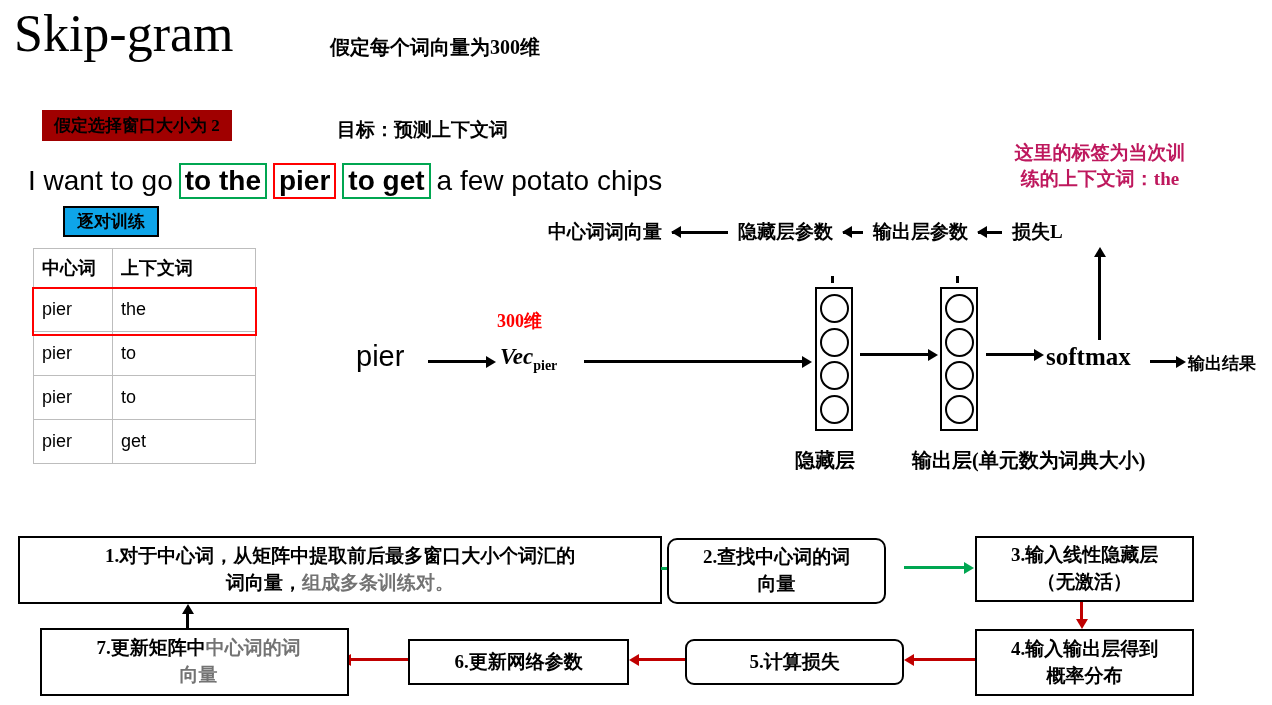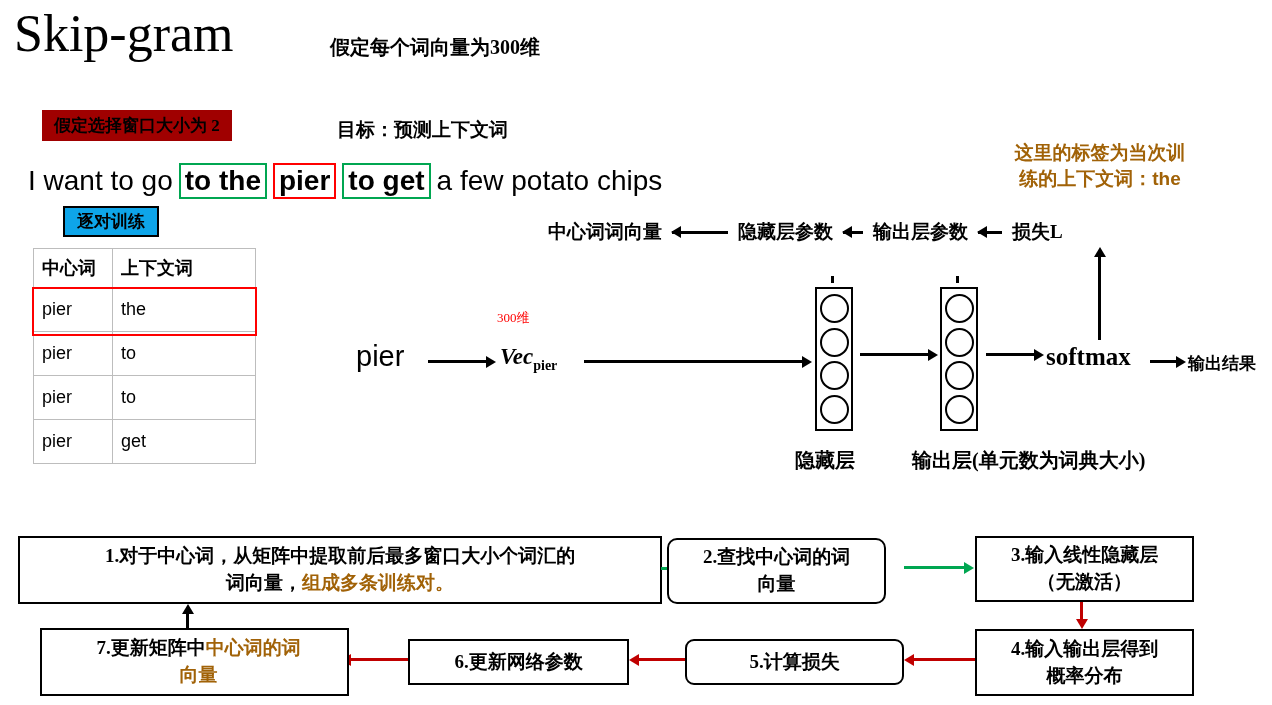--- a/index.html
+++ b/index.html
@@ -4,22 +4,22 @@
 <style>
   html,body{margin:0;padding:0;background:#fff;}
   .canvas{position:relative;width:1272px;height:705px;background:#fff;overflow:hidden;
           font-family:"Liberation Sans",sans-serif;color:#000;}
 
   .title{position:absolute;left:14px;top:4px;font-family:"Liberation Serif",serif;font-size:52px;font-weight:400;}
   .subtitle{position:absolute;left:330px;top:34px;font-size:20px;font-weight:bold;font-family:"Liberation Serif",serif;}
   .window-note{position:absolute;left:42px;top:110px;background:#A00000;color:#000;font-weight:bold;
                font-size:17px;padding:4px 12px;font-family:"Liberation Serif",serif;}
   .goal{position:absolute;left:337px;top:117px;font-size:19px;font-weight:bold;font-family:"Liberation Serif",serif;}
-  .label-note{position:absolute;left:972px;top:140px;width:256px;text-align:center;color:#a16207;
-              font-weight:bold;font-size:19px;line-height:1.35;font-family:Liberation Sans, sans-serif;}
+  .label-note{position:absolute;left:972px;top:140px;width:256px;text-align:center;color:#be185d;
+              font-weight:bold;font-size:19px;line-height:1.35;font-family:Liberation Serif, serif;}
 
   .sentence{position:absolute;left:28px;top:163px;font-size:28px;display:flex;align-items:center;gap:6px;white-space:nowrap;}
   .wbox{display:inline-block;padding:0 4px;border:2px solid;font-weight:bold;}
   .wbox.green{border-color:#00A651;}
   .wbox.redb{border-color:#FF0000;}
 
   .pair-label{position:absolute;left:63px;top:206px;border:2px solid #000;padding:2px 12px;
               font-size:17px;font-weight:bold;font-family:"Liberation Serif",serif;background:#0ea5e9;}
 
   .pairs-table{position:absolute;left:33px;top:248px;border-collapse:collapse;font-size:18px;}
@@ -30,21 +30,21 @@
   .col-context{width:126px;}
   .row-highlight{position:absolute;left:32px;top:287px;width:221px;height:45px;border:2px solid #FF0000;pointer-events:none;}
 
   .chain{position:absolute;left:548px;top:219px;display:flex;align-items:center;font-size:19px;
          font-weight:bold;font-family:"Liberation Serif",serif;white-space:nowrap;}
   .inline-arrow{display:inline-block;height:3px;background:#000;position:relative;margin:0 10px;}
   .inline-arrow::before{content:"";position:absolute;left:-1px;top:50%;transform:translateY(-50%);
       width:0;height:0;border-top:6px solid transparent;border-bottom:6px solid transparent;border-right:10px solid #000;}
 
   .input-word{position:absolute;left:356px;top:340px;font-size:29px;}
-  .dim-label{position:absolute;left:497px;top:309px;font-size:13px;font-weight:normal;color:#FF0000;font-family:"Liberation Serif",serif;text-align:center;}
+  .dim-label{position:absolute;left:497px;top:309px;font-size:18px;font-weight:bold;color:#FF0000;font-family:"Liberation Serif",serif;text-align:center;}
   .vec{position:absolute;left:500px;top:344px;font-family:"Liberation Serif",serif;font-weight:bold;font-style:italic;font-size:23px;}
   .vec sub{font-size:14px;font-style:normal;}
 
   .layer-rect{position:absolute;width:34px;height:140px;border:2px solid #000;background:#fff;
               display:flex;flex-direction:column;align-items:center;justify-content:space-evenly;}
   .layer-rect.hidden{left:815px;top:287px;}
   .layer-rect.output{left:940px;top:287px;}
   .unit{width:25px;height:25px;border:2px solid #000;border-radius:50%;background:#fff;}
   .rect-dot{position:absolute;width:3px;height:7px;background:#000;}
   .rect-dot.d1{left:831px;top:276px;}
@@ -75,21 +75,21 @@
   .flow-box{position:absolute;border:2px solid #000;background:#fff;display:flex;flex-direction:column;
             align-items:center;justify-content:center;text-align:center;font-size:19px;font-weight:bold;
             font-family:"Liberation Serif",serif;line-height:1.4;}
   .box1{left:18px;top:536px;width:640px;height:64px;}
   .box2{left:667px;top:538px;width:215px;height:62px;border-radius:10px;}
   .box3{left:975px;top:536px;width:215px;height:62px;}
   .box4{left:975px;top:629px;width:215px;height:63px;}
   .box5{left:685px;top:639px;width:215px;height:42px;border-radius:9px;}
   .box6{left:408px;top:639px;width:217px;height:42px;}
   .box7{left:40px;top:628px;width:297px;height:64px;padding-left:8px;}
-  .red-text{color:#a16207;}
+  .red-text{color:#737373;}
 </style>
 </head>
 <body>
 
 <div class="canvas">
 
   <div class="title">Skip-gram</div>
   <div class="subtitle">假定每个词向量为300维</div>
 
   <div class="window-note">假定选择窗口大小为 2</div>

